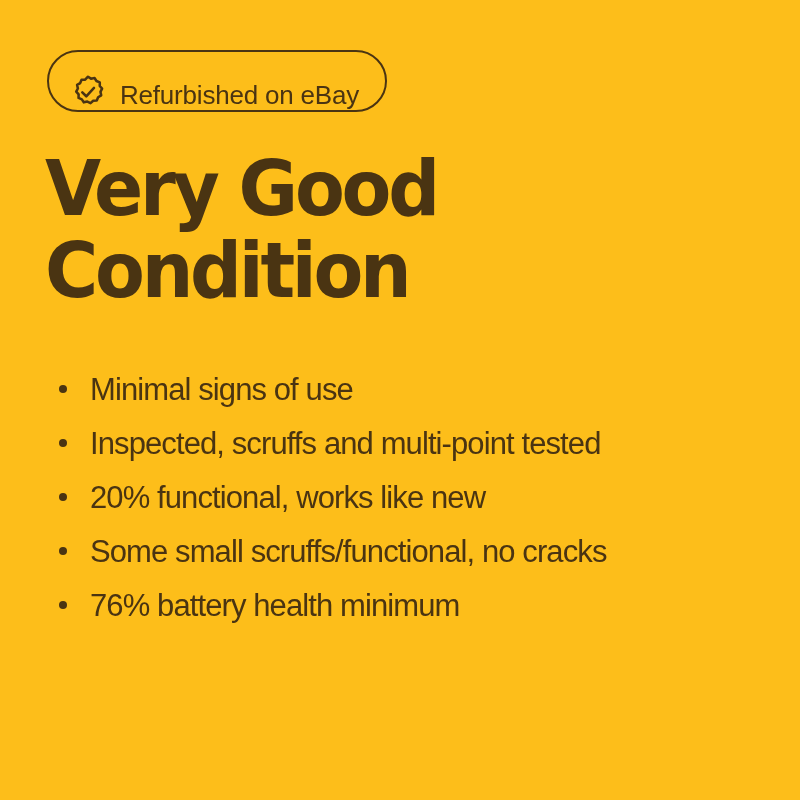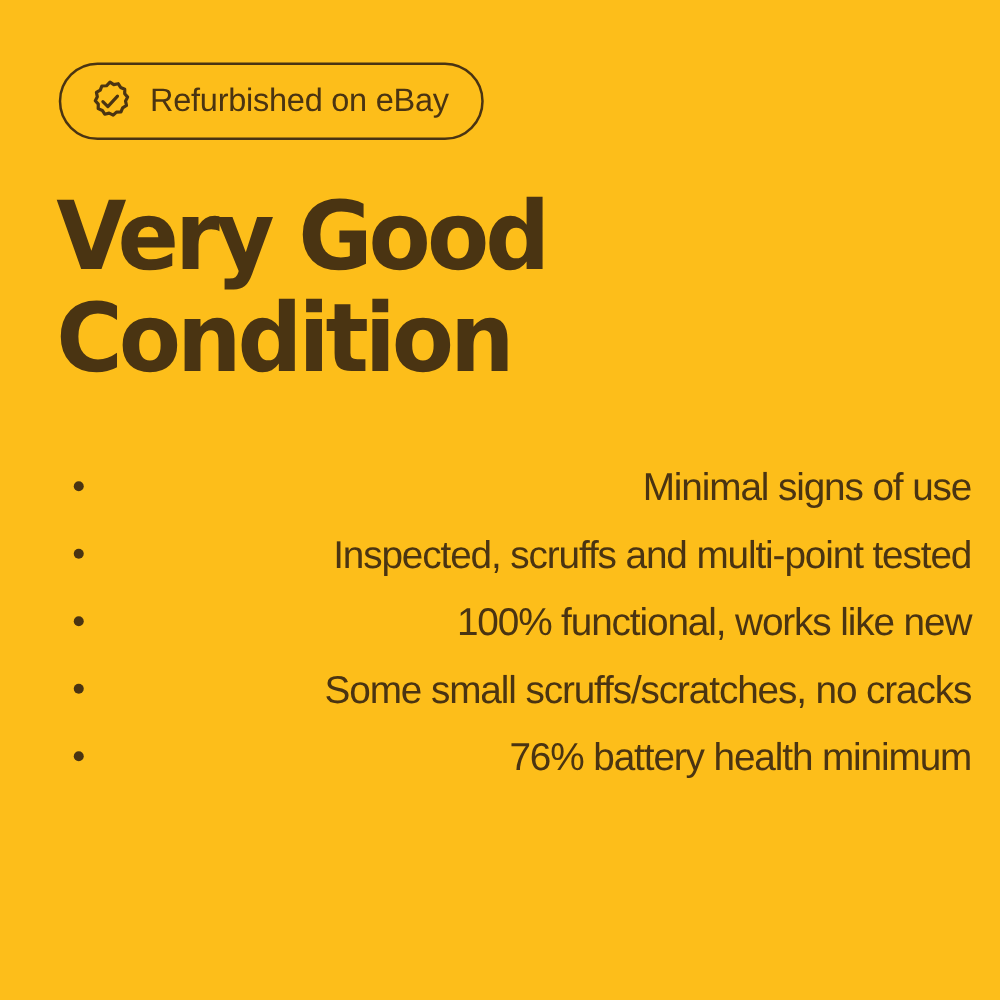--- a/index.html
+++ b/index.html
@@ -24,21 +24,21 @@
   }
 
   
   .badge-pill {
     position: absolute;
     left: 47px;
     top: 50px;
     height: 62px;
     box-sizing: border-box;
     display: flex;
-    align-items: center;
+    align-items: flex-end;
     gap: 14px;
     padding: 0 26px 0 21px;
     border: 2px solid #4A3412;
     border-radius: 999px;
     background: transparent;
   }
   .badge-icon {
     width: 36px;
     height: 36px;
     flex: 0 0 36px;
@@ -92,21 +92,20 @@
     padding: 0;
     list-style: none;
   }
   .feature-item {
     position: relative;
     height: 54px;
     display: flex;
     align-items: center;
     padding-left: 43px;
     box-sizing: border-box;
-    justify-content: flex-end;
   }
   .feature-bullet {
     position: absolute;
     left: 12px;
     top: 50%;
     width: 8px;
     height: 8px;
     margin-top: -4px;
     border-radius: 50%;
     background: #4A3412;
@@ -146,25 +145,25 @@
     <li class="feature-item">
       <span class="feature-bullet"></span>
       <span class="feature-text">Minimal signs of use</span>
     </li>
     <li class="feature-item">
       <span class="feature-bullet"></span>
       <span class="feature-text">Inspected, scruffs and multi-point tested</span>
     </li>
     <li class="feature-item">
       <span class="feature-bullet"></span>
-      <span class="feature-text">100% functional, works like new</span>
+      <span class="feature-text">20% functional, works like new</span>
     </li>
     <li class="feature-item">
       <span class="feature-bullet"></span>
-      <span class="feature-text">Some small scruffs/scratches, no cracks</span>
+      <span class="feature-text">Some small scruffs/functional, no cracks</span>
     </li>
     <li class="feature-item">
       <span class="feature-bullet"></span>
       <span class="feature-text">76% battery health minimum</span>
     </li>
   </ul>
 
 </div>
 
 </body></html>

